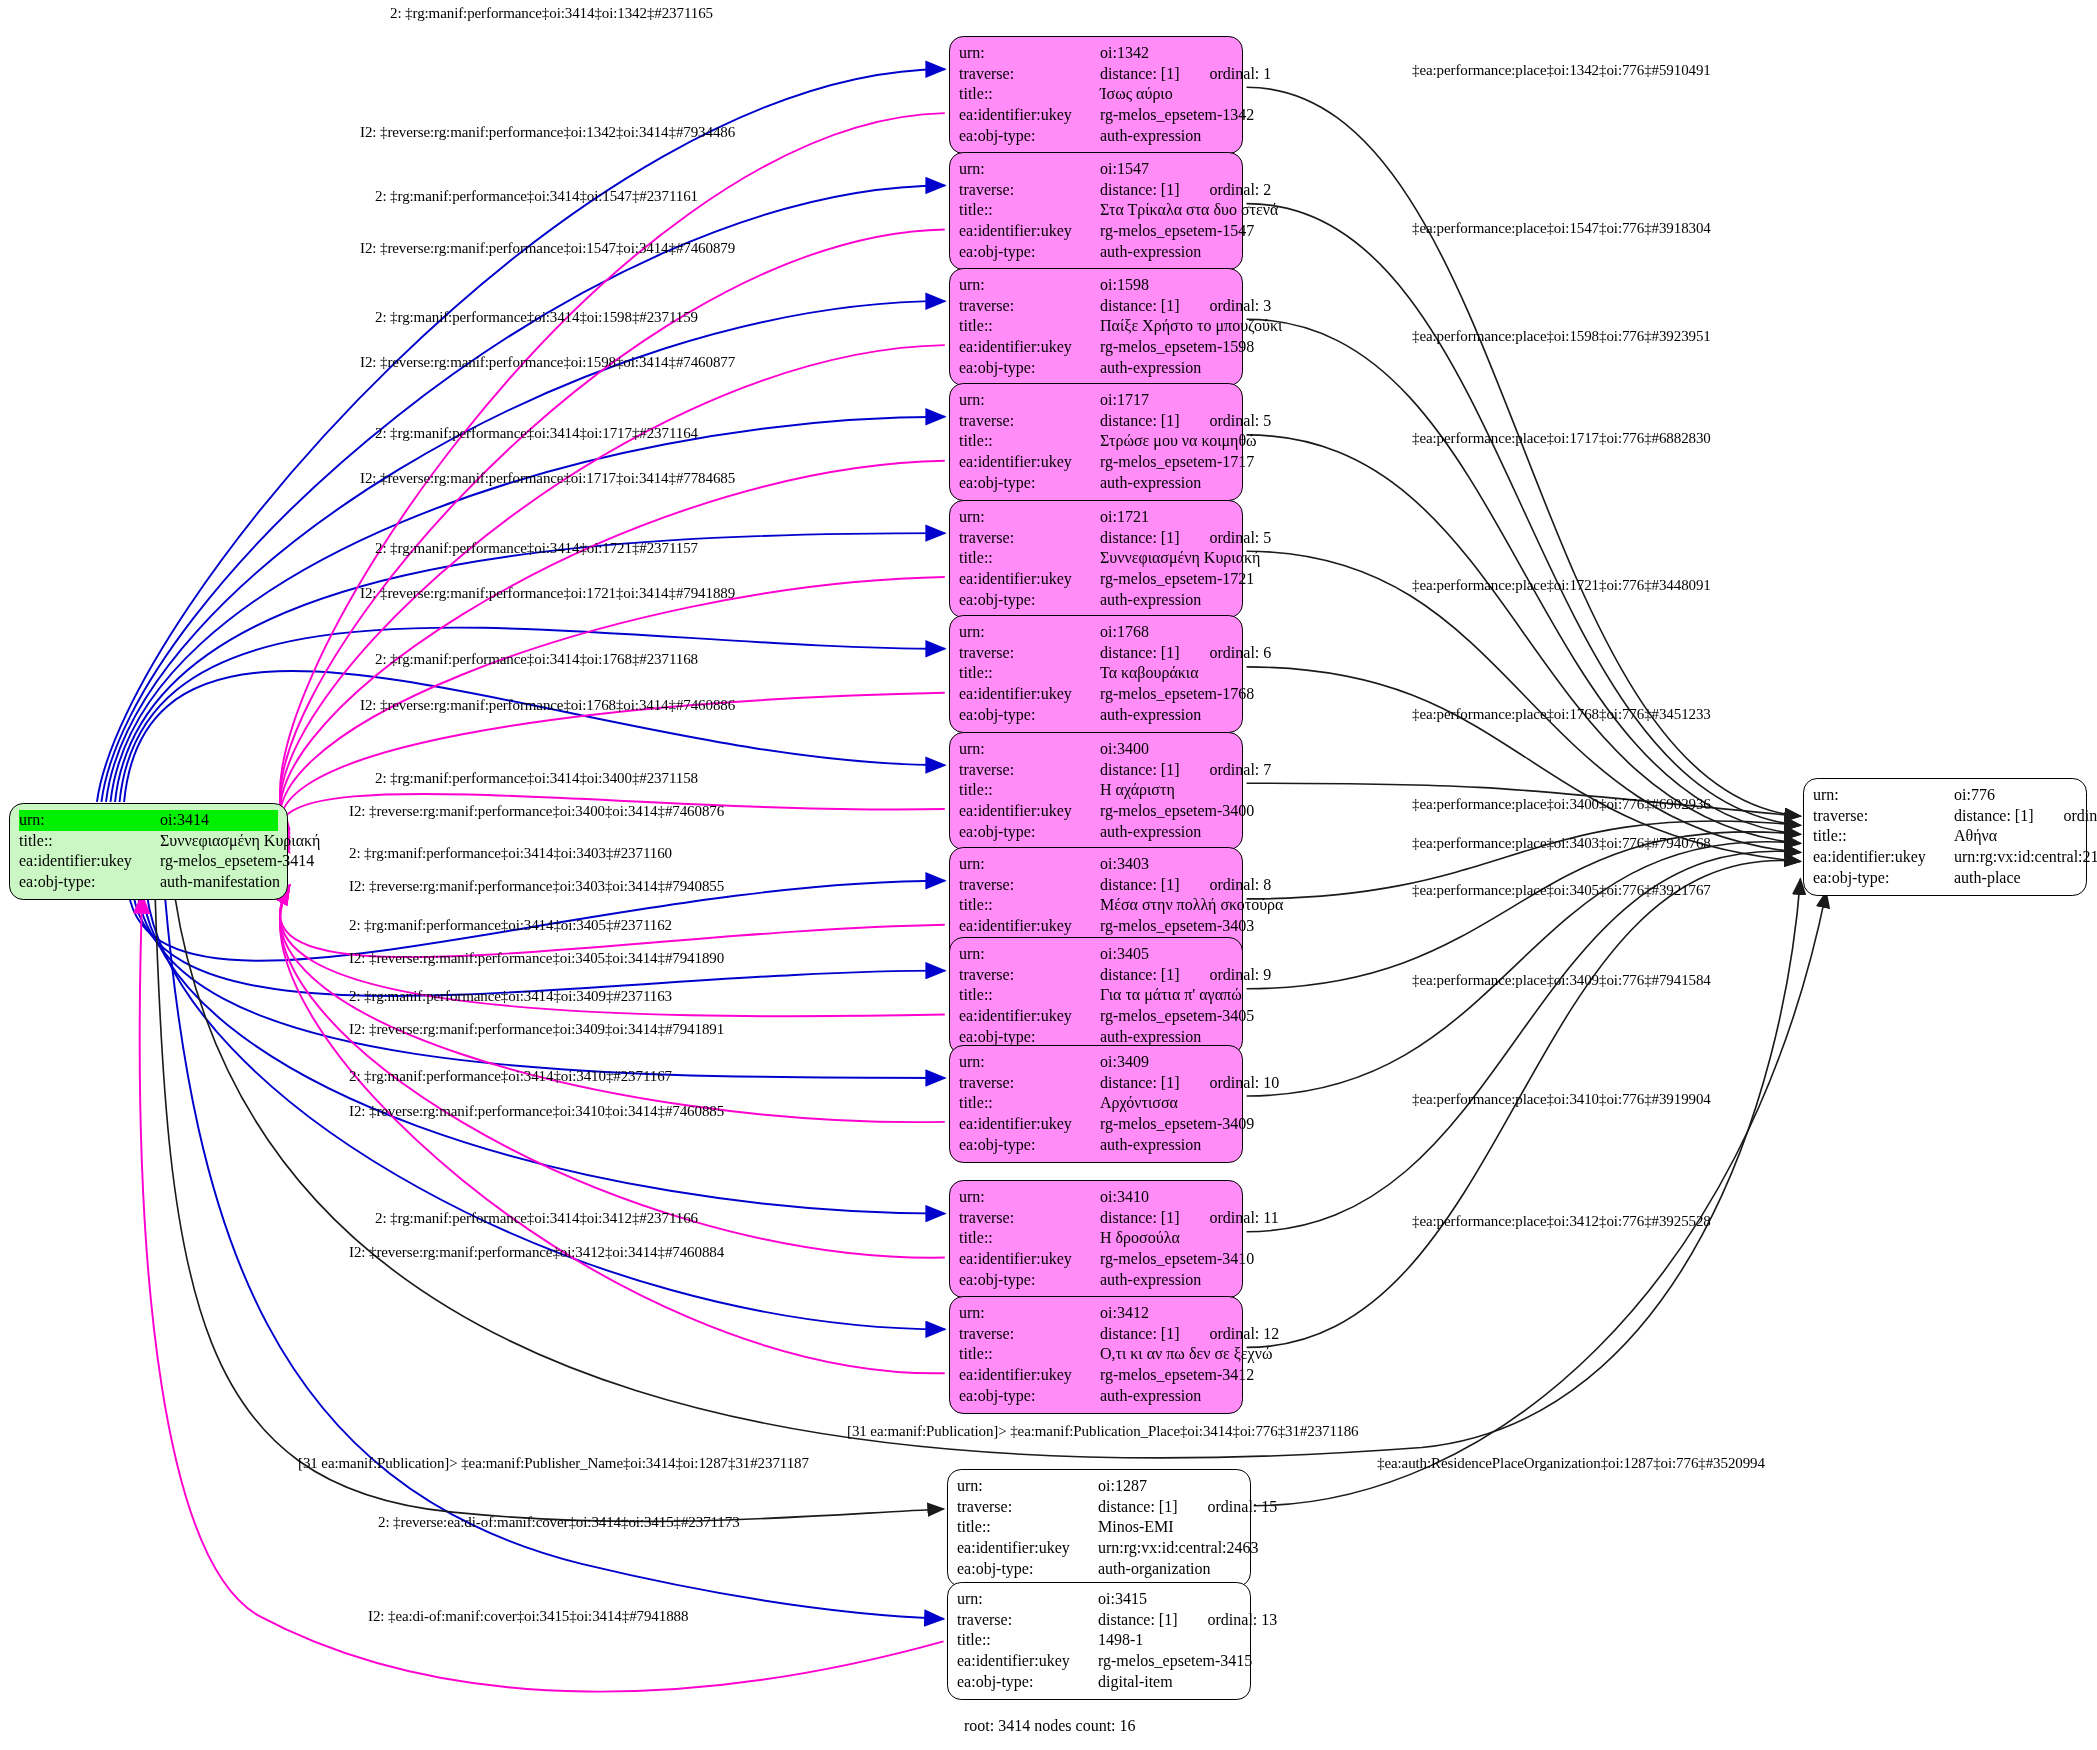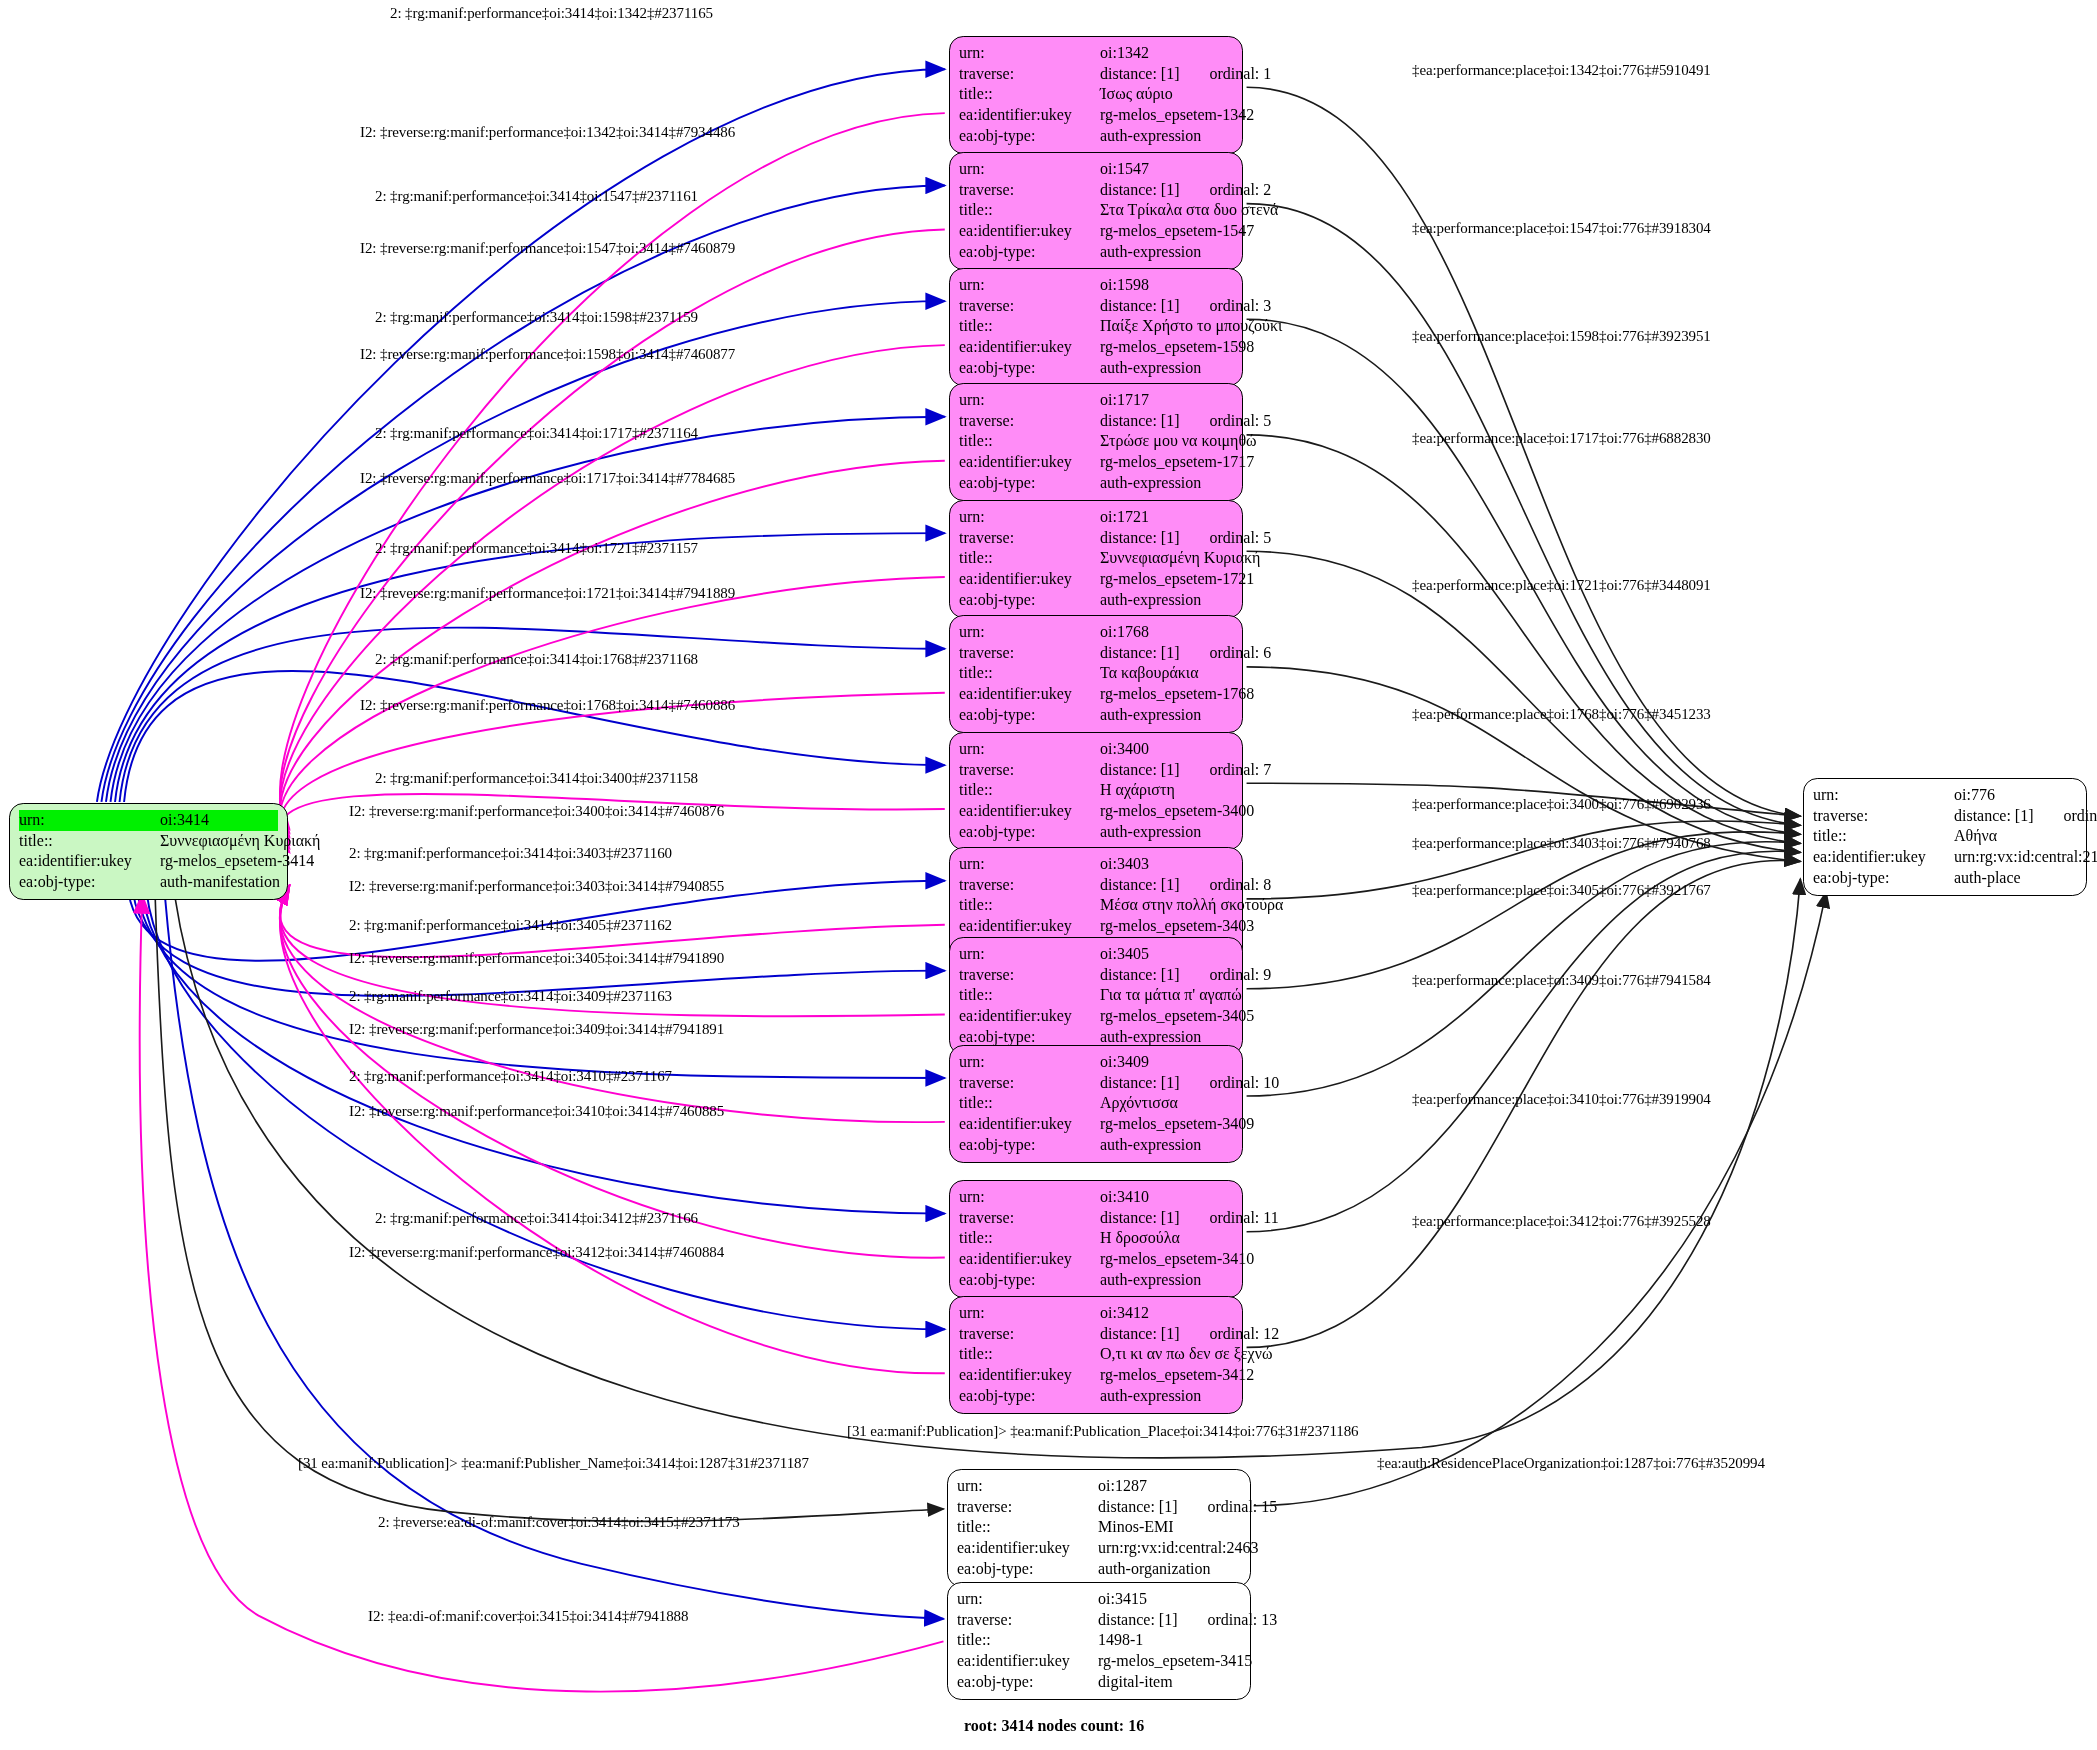--- a/index.html
+++ b/index.html
@@ -531,21 +531,21 @@
       <div class="edge-label" style="left: 375px; top: 540px;">2: ‡rg:manif:performance‡oi:3414‡oi:1721‡#2371157</div>
       <div class="edge-label" style="left: 375px; top: 651px;">2: ‡rg:manif:performance‡oi:3414‡oi:1768‡#2371168</div>
       <div class="edge-label" style="left: 375px; top: 770px;">2: ‡rg:manif:performance‡oi:3414‡oi:3400‡#2371158</div>
       <div class="edge-label" style="left: 349px; top: 845px;">2: ‡rg:manif:performance‡oi:3414‡oi:3403‡#2371160</div>
       <div class="edge-label" style="left: 349px; top: 917px;">2: ‡rg:manif:performance‡oi:3414‡oi:3405‡#2371162</div>
       <div class="edge-label" style="left: 349px; top: 988px;">2: ‡rg:manif:performance‡oi:3414‡oi:3409‡#2371163</div>
       <div class="edge-label" style="left: 349px; top: 1068px;">2: ‡rg:manif:performance‡oi:3414‡oi:3410‡#2371167</div>
       <div class="edge-label" style="left: 375px; top: 1210px;">2: ‡rg:manif:performance‡oi:3414‡oi:3412‡#2371166</div>
       <div class="edge-label" style="left: 360px; top: 124px; text-align: right;">I2: ‡reverse:rg:manif:performance‡oi:1342‡oi:3414‡#7934486</div>
       <div class="edge-label" style="left: 360px; top: 240px;">I2: ‡reverse:rg:manif:performance‡oi:1547‡oi:3414‡#7460879</div>
-      <div class="edge-label" style="left: 360px; top: 346px;">I2: ‡reverse:rg:manif:performance‡oi:1598‡oi:3414‡#7460877</div>
+      <div class="edge-label" style="left: 360px; top: 354px;">I2: ‡reverse:rg:manif:performance‡oi:1598‡oi:3414‡#7460877</div>
       <div class="edge-label" style="left: 360px; top: 470px;">I2: ‡reverse:rg:manif:performance‡oi:1717‡oi:3414‡#7784685</div>
       <div class="edge-label" style="left: 360px; top: 585px;">I2: ‡reverse:rg:manif:performance‡oi:1721‡oi:3414‡#7941889</div>
       <div class="edge-label" style="left: 360px; top: 697px;">I2: ‡reverse:rg:manif:performance‡oi:1768‡oi:3414‡#7460886</div>
       <div class="edge-label" style="left: 349px; top: 803px;">I2: ‡reverse:rg:manif:performance‡oi:3400‡oi:3414‡#7460876</div>
       <div class="edge-label" style="left: 349px; top: 878px;">I2: ‡reverse:rg:manif:performance‡oi:3403‡oi:3414‡#7940855</div>
       <div class="edge-label" style="left: 349px; top: 950px;">I2: ‡reverse:rg:manif:performance‡oi:3405‡oi:3414‡#7941890</div>
       <div class="edge-label" style="left: 349px; top: 1021px;">I2: ‡reverse:rg:manif:performance‡oi:3409‡oi:3414‡#7941891</div>
       <div class="edge-label" style="left: 349px; top: 1103px;">I2: ‡reverse:rg:manif:performance‡oi:3410‡oi:3414‡#7460885</div>
       <div class="edge-label" style="left: 349px; top: 1244px;">I2: ‡reverse:rg:manif:performance‡oi:3412‡oi:3414‡#7460884</div>
       <div class="edge-label" style="left: 1412px; top: 62px;">‡ea:performance:place‡oi:1342‡oi:776‡#5910491</div>
@@ -560,15 +560,15 @@
       <div class="edge-label" style="left: 1412px; top: 972px;">‡ea:performance:place‡oi:3409‡oi:776‡#7941584</div>
       <div class="edge-label" style="left: 1412px; top: 1091px;">‡ea:performance:place‡oi:3410‡oi:776‡#3919904</div>
       <div class="edge-label" style="left: 1412px; top: 1213px;">‡ea:performance:place‡oi:3412‡oi:776‡#3925528</div>
       <div class="edge-label" style="left: 847px; top: 1423px;">[31 ea:manif:Publication]&gt; ‡ea:manif:Publication_Place‡oi:3414‡oi:776‡31#2371186</div>
       <div class="edge-label" style="left: 298px; top: 1455px;">[31 ea:manif:Publication]&gt; ‡ea:manif:Publisher_Name‡oi:3414‡oi:1287‡31#2371187</div>
       <div class="edge-label" style="left: 1377px; top: 1455px;">‡ea:auth:ResidencePlaceOrganization‡oi:1287‡oi:776‡#3520994</div>
       <div class="edge-label" style="left: 378px; top: 1514px;">2: ‡reverse:ea:di-of:manif:cover‡oi:3414‡oi:3415‡#2371173</div>
       <div class="edge-label" style="left: 368px; top: 1608px;">I2: ‡ea:di-of:manif:cover‡oi:3415‡oi:3414‡#7941888</div>
     </div>
 
-  <div class="footer" style="left:964px; top:1717px;font-weight:bold;">root: 3414 nodes count: 16</div>
+  <div class="footer" style="left:964px; top:1717px;">root: 3414 nodes count: 16</div>
 </div>
 
 
 </body></html>

